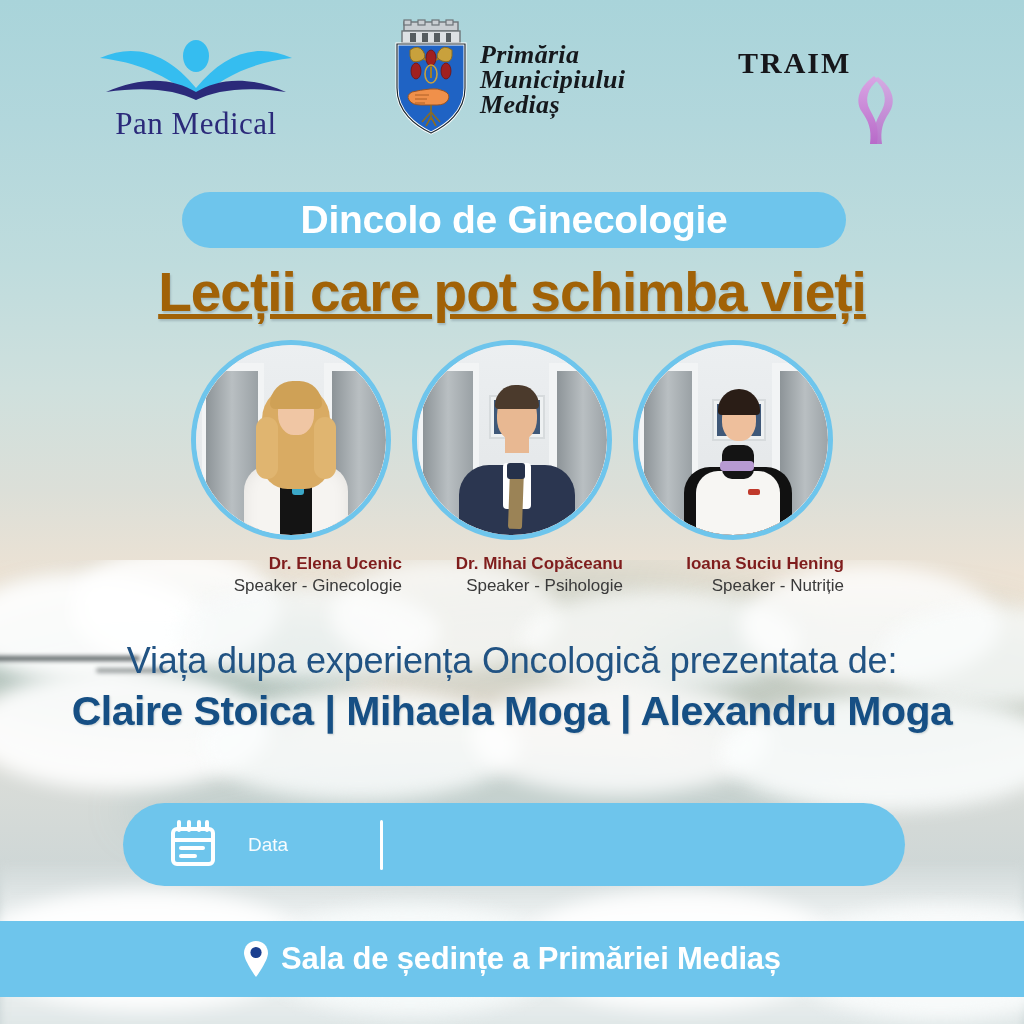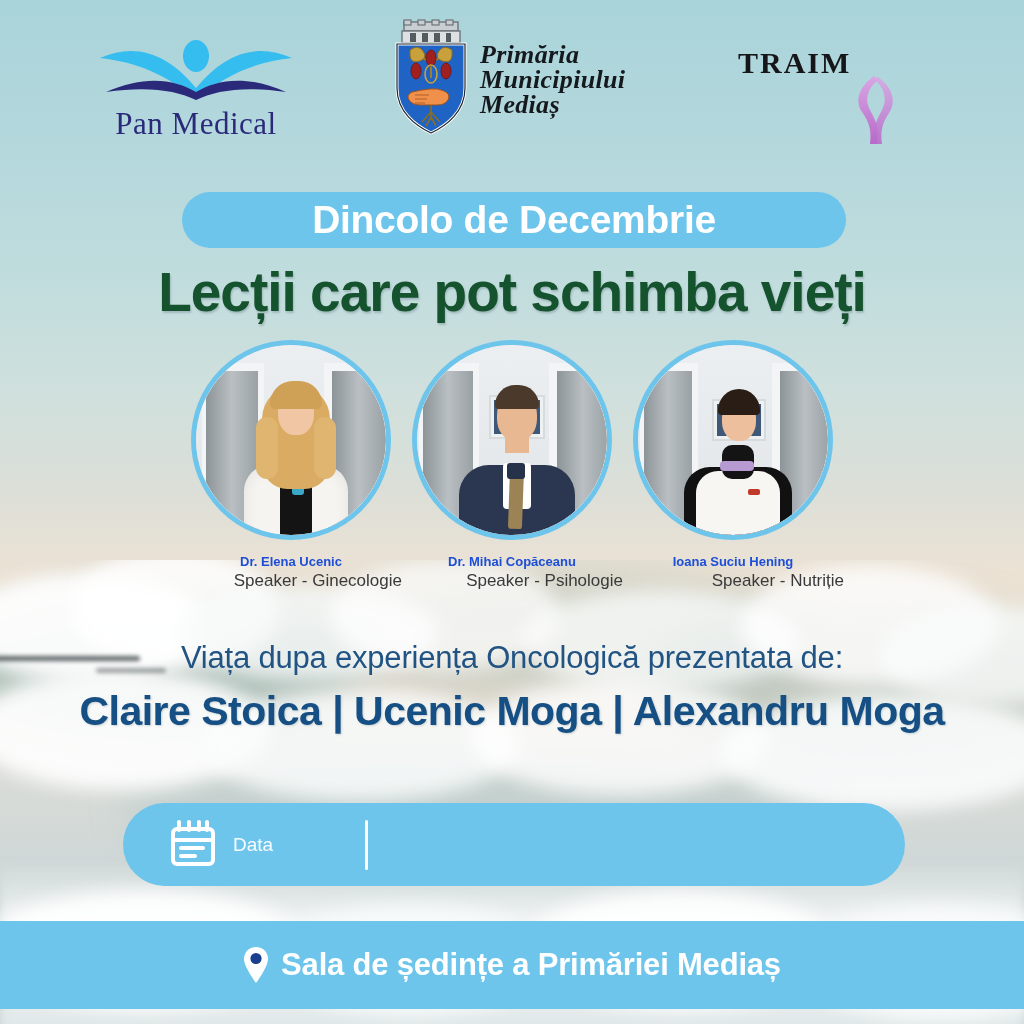--- a/index.html
+++ b/index.html
@@ -82,56 +82,56 @@
     position:absolute;left:182px;top:192px;width:664px;height:56px;
     background:#6ec5ec;border-radius:30px;
     display:flex;align-items:center;justify-content:center;
   }
   .pill-text{
     color:#ffffff;font-size:39px;font-weight:bold;letter-spacing:-.3px;
     white-space:nowrap;
   }
   .headline{
     position:absolute;left:0;top:260px;width:1024px;text-align:center;
-    font-size:55px;font-weight:bold;color:#14532d;letter-spacing:-1px;
-    text-shadow:1px 2px 2px rgba(120,140,150,.45);white-space:nowrap;
+    font-size:55px;font-weight:bold;color:#a16207;letter-spacing:-1px;
+    text-shadow:1px 2px 2px rgba(120,140,150,.45);white-space:nowrap;text-decoration:underline;
   }
 
   
   .speakers{position:absolute;left:0;top:340px;width:1024px;height:270px;}
   .sp{position:absolute;width:222px;}
   .sp-photo{
     position:relative;width:200px;height:200px;margin:0 auto;
     border-radius:50%;border:5px solid #6ec5ec;overflow:hidden;
     background:#e3e6e8;box-sizing:border-box;
   }
   .sp-inner{position:absolute;left:0;top:0;width:100%;height:100%;overflow:hidden;border-radius:50%;}
   .sp-name{
-    text-align:center;margin-top:14px;font-size:13px;font-weight:bold;color:#1d4ed8;
+    text-align:right;margin-top:14px;font-size:17px;font-weight:bold;color:#7f1d1d;
     white-space:nowrap;
   }
   .sp-role{
     text-align:right;margin-top:2px;font-size:17px;color:#3a3a3a;white-space:nowrap;
   }
 
   
   .scene-wall{position:absolute;left:0;top:0;width:100%;height:100%;
     background:linear-gradient(to bottom,#eceff1,#e2e5e7);}
   .door{position:absolute;background:linear-gradient(to right,#8d9498,#b9bfc2,#9aa1a5);}
   .doorframe{position:absolute;background:#f2f4f5;}
   .pic-frame{position:absolute;background:#eef1f2;border:2px solid #d7dbdd;}
   .pic-inner{position:absolute;left:3px;top:3px;right:3px;bottom:3px;background:#3f5878;}
   .head{position:absolute;border-radius:48% 48% 44% 44%;}
   .hair{position:absolute;}
   .body{position:absolute;}
 
   
   .pres-line1{
     position:absolute;left:0;top:640px;width:1024px;text-align:center;
-    font-size:31px;color:#215383;letter-spacing:-.2px;white-space:nowrap;
+    font-size:36px;color:#215383;letter-spacing:-.2px;white-space:nowrap;
   }
   .pres-line2{
     position:absolute;left:0;top:688px;width:1024px;text-align:center;
     font-size:41px;font-weight:bold;color:#164f84;letter-spacing:-.5px;white-space:nowrap;
     text-shadow:1px 1px 2px rgba(120,140,150,.35);
   }
 
   
   .dtbar{
     position:absolute;left:123px;top:803px;width:782px;height:83px;
@@ -140,21 +140,21 @@
   .dt-block{display:flex;align-items:center;}
   .dt-icon{flex:0 0 auto;margin-right:16px;}
   .dt-label{color:#ffffff;font-size:19px;line-height:20px;opacity:.95;}
   .dt-value{color:#ffffff;font-size:27px;font-weight:bold;line-height:29px;white-space:nowrap;}
   .dt-sep{
     width:3px;height:50px;background:#ffffff;border-radius:2px;
   }
 
   
   .locbar{
-    position:absolute;left:0;top:921px;width:1024px;height:88px;
+    position:absolute;left:0;top:921px;width:1024px;height:76px;
     background:#6ec5ec;display:flex;align-items:center;justify-content:center;
   }
   .loc-text{
     color:#ffffff;font-size:31px;font-weight:bold;letter-spacing:-.2px;white-space:nowrap;
   }
   .loc-pin{margin-right:12px;display:flex;align-items:center;}
 </style>
 </head>
 <body>
 
@@ -250,21 +250,21 @@
             <stop offset="100%" stop-color="#b86ac9"></stop>
           </linearGradient>
         </defs>
         <path d="M30 2 C16 12, 10 26, 18 38 C24 47, 28 54, 26 70 L33 70 C36 52, 30 44, 26 36 C20 25, 24 14, 34 6 Z" fill="url(#rib)"></path>
         <path d="M34 3 C48 13, 53 27, 45 39 C39 48, 36 56, 38 70 L31 70 C28 52, 34 44, 38 36 C44 25, 40 13, 30 5 Z" fill="url(#rib)" opacity=".88"></path>
       </svg>
     </div>
   </div>
 
   <div class="pill">
-    <span class="pill-text">Dincolo de Decembrie</span>
+    <span class="pill-text">Dincolo de Ginecologie</span>
   </div>
   <div class="headline">Lecții care pot schimba vieți</div>
 
   <div class="speakers">
 
     <div class="sp" style="left:180px;top:0;">
       <div class="sp-photo">
         <div class="sp-inner">
           <div class="scene-wall"></div>
           <div class="doorframe" style="left:6px;top:18px;width:62px;height:180px;"></div>
@@ -332,24 +332,24 @@
           <div class="hair" style="left:78px;top:40px;width:44px;height:24px;background:#4b3a2c;border-radius:22px 22px 4px 4px;"></div>
           <div class="body" style="left:88px;top:92px;width:24px;height:16px;background:#e8b892;"></div>
         </div>
       </div>
       <div class="sp-name">Dr. Mihai Copăceanu</div>
       <div class="sp-role">Speaker - Psihologie</div>
     </div>
   </div>
 
   <div class="pres-line1">Viața dupa experiența Oncologică prezentata de:</div>
-  <div class="pres-line2">Claire Stoica | Ucenic Moga | Alexandru Moga</div>
+  <div class="pres-line2">Claire Stoica | Mihaela Moga | Alexandru Moga</div>
 
   <div class="dtbar">
-    <div class="dt-block" style="margin-left:46px;">
+    <div class="dt-block" style="margin-left:46px;gap:15px;">
       <span class="dt-icon">
         <svg width="48" height="50" viewBox="0 0 48 50">
           <g fill="none" stroke="#ffffff" stroke-width="4" stroke-linecap="round">
             <path d="M10 4 v8 M20 4 v8 M30 4 v8 M38 4 v8"></path>
             <rect x="4" y="11" width="40" height="35" rx="4"></rect>
             <path d="M5 22 H43"></path>
             <path d="M12 30 H34"></path>
             <path d="M12 38 H26"></path>
           </g>
         </svg>

